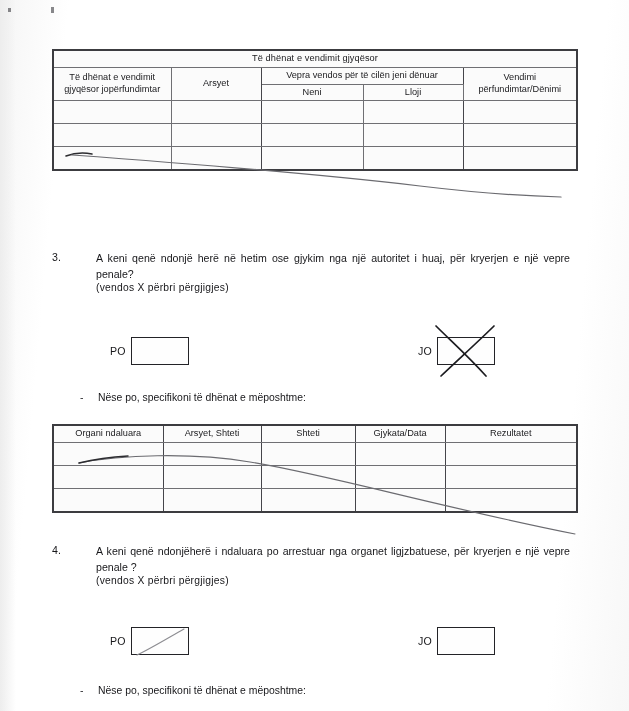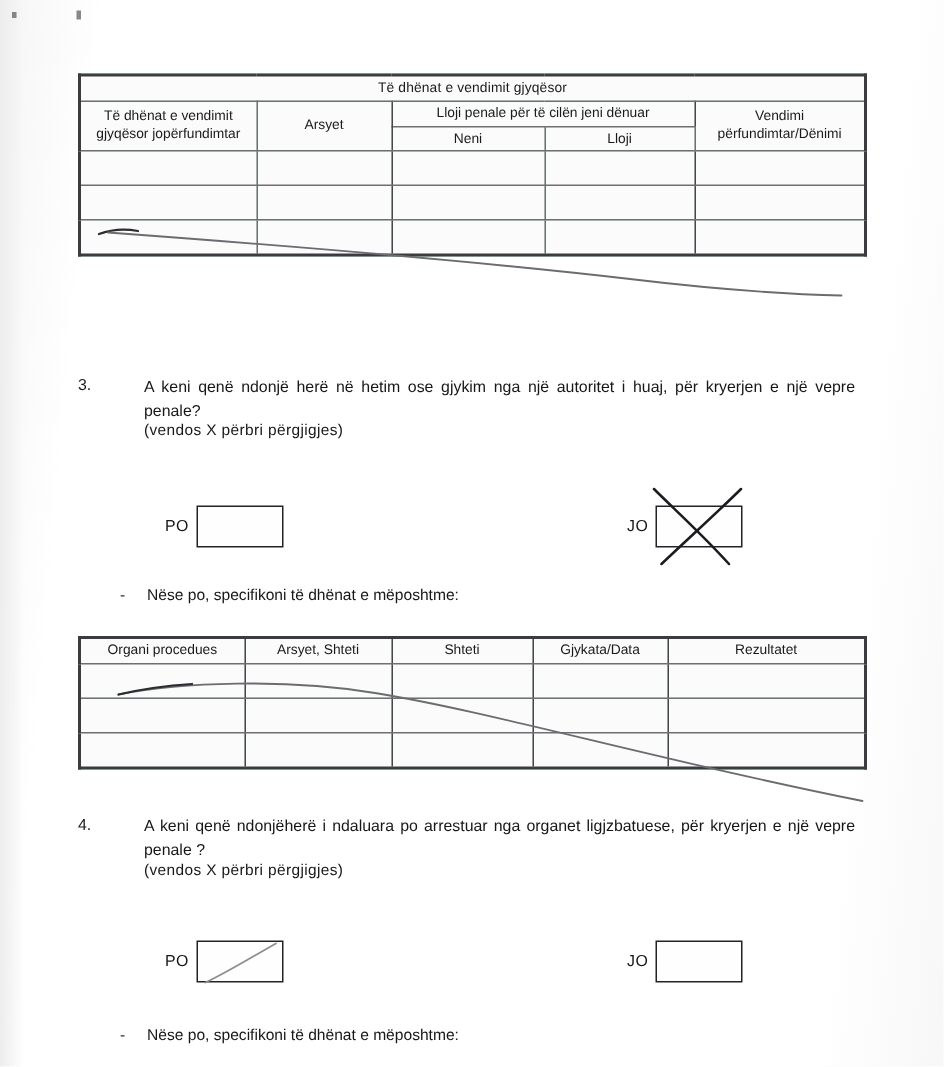--- a/index.html
+++ b/index.html
@@ -37,21 +37,21 @@
     width: 3px; height: 4px;
     background: #5a5a5e;
     opacity: .72;
   }
 
   
   table.form-table {
     position: absolute;
     border-collapse: collapse;
     table-layout: fixed;
-    background: #86efac;
+    background: #6d28d9;
   }
   table.form-table td {
     border: 1px solid #6f6f73;
     text-align: center;
     vertical-align: middle;
     padding: 2px 3px;
     font-size: 9.2px;
     line-height: 1.28;
     color: #1a1a1d;
     background: #fbfbfb;
@@ -179,21 +179,21 @@
     <col style="width:100px">
     <col style="width:114px">
   </colgroup>
   <tbody>
     <tr>
       <td class="title-cell outer-t outer-l outer-r" colspan="5">Të dhënat e vendimit gjyqësor</td>
     </tr>
     <tr>
       <td class="head-cell outer-l" rowspan="2">Të dhënat e vendimit gjyqësor jopërfundimtar</td>
       <td class="head-cell thick-r" rowspan="2">Arsyet</td>
-      <td class="head-cell thick-r" colspan="2">Lloji penale për të cilën jeni dënuar</td>
+      <td class="head-cell thick-r" colspan="2">Vepra vendos për të cilën jeni dënuar</td>
       <td class="head-cell outer-r" rowspan="2">Vendimi përfundimtar/Dënimi</td>
     </tr>
     <tr>
       <td class="head-cell">Neni</td>
       <td class="head-cell thick-r">Lloji</td>
     </tr>
 
     <tr>
       <td class="blank-row outer-l"></td>
       <td class="blank-row thick-r"></td>
@@ -250,21 +250,21 @@
 <table class="form-table" id="table-proceeding">
   <colgroup>
     <col style="width:110px">
     <col style="width:98px">
     <col style="width:94px">
     <col style="width:90px">
     <col style="width:132px">
   </colgroup>
   <tbody>
     <tr>
-      <td class="head-cell outer-t outer-l thick-r">Organi procedues</td>
+      <td class="head-cell outer-t outer-l thick-r">Organi ndaluara</td>
       <td class="head-cell outer-t thick-r">Arsyet, Shteti</td>
       <td class="head-cell outer-t thick-r">Shteti</td>
       <td class="head-cell outer-t thick-r">Gjykata/Data</td>
       <td class="head-cell outer-t outer-r">Rezultatet</td>
     </tr>
 
     <tr>
       <td class="blank-row outer-l thick-r"></td>
       <td class="blank-row thick-r"></td>
       <td class="blank-row thick-r"></td>

